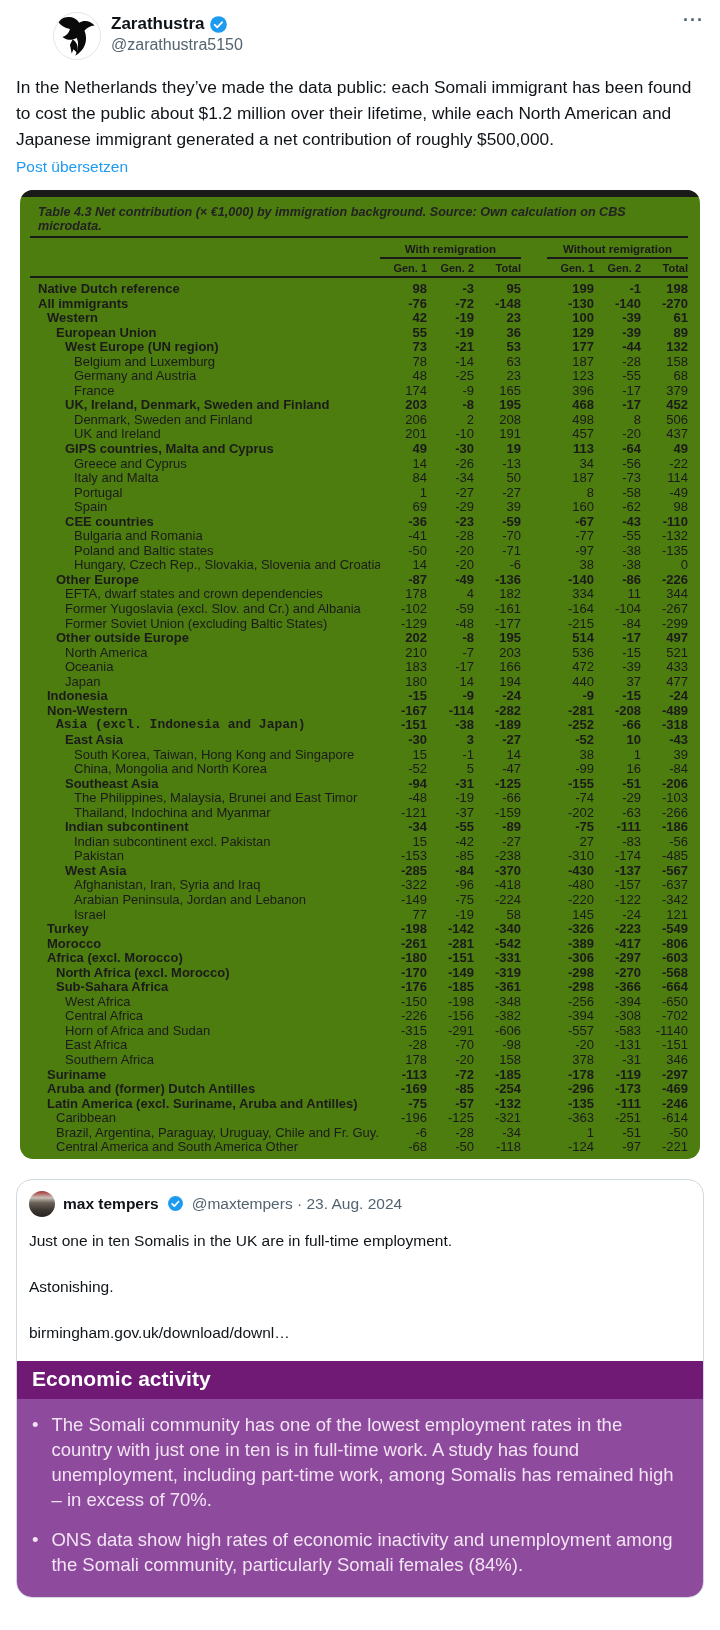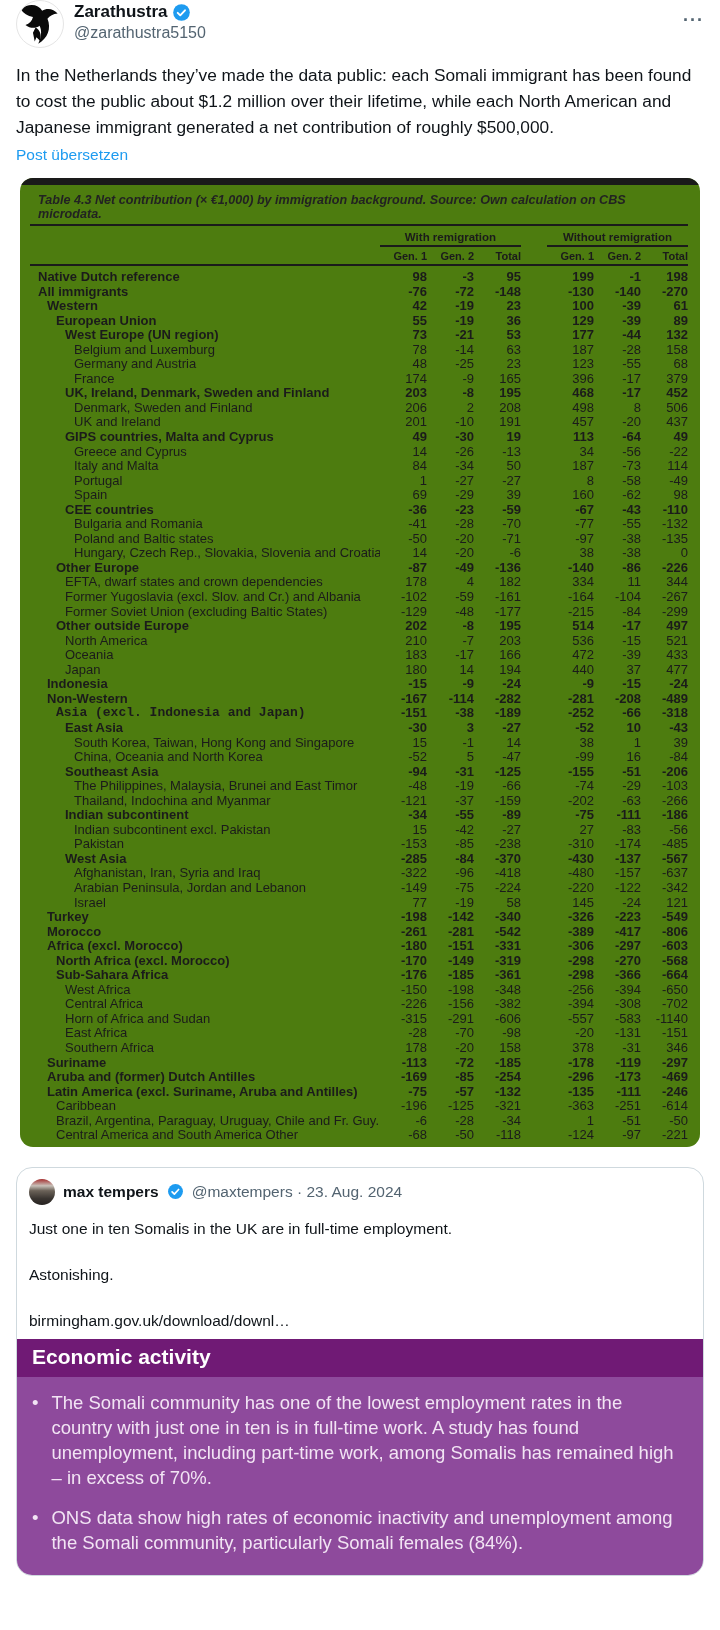--- a/index.html
+++ b/index.html
@@ -5,21 +5,21 @@
   * { box-sizing: border-box; margin: 0; padding: 0; }
   html,body { background:#ffffff; }
   body {
     width:720px; height:1630px; overflow:hidden;
     font-family:"Liberation Sans", sans-serif;
     color:#0f1419;
     position:relative;
   }
 
   
-  .tweet-header { display:flex; align-items:flex-start; padding:0 16px 0 16px; position:relative; }
+  .tweet-header { display:flex; align-items:flex-start; padding:12px 16px 0 16px; position:relative;margin-left:37px; }
   .avatar {
     width:48px; height:48px; border-radius:50%; overflow:hidden; flex:none;
     background:#ffffff; border:1px solid #e5e5e5; display:flex; align-items:center; justify-content:center;
   }
   .avatar svg { width:44px; height:44px; }
   .name-block { margin-left:10px; padding-top:2px; }
   .name-line { display:flex; align-items:center; gap:4px; }
   .display-name { font-weight:bold; font-size:17px; color:#0f1419; }
   .badge { width:19px; height:19px; flex:none; }
   .handle { font-size:16px; color:#536471; margin-top:2px; }
@@ -64,21 +64,21 @@
   .quote-header { display:flex; align-items:center; gap:8px; padding:11px 12px 4px 12px; }
   .quote-avatar {
     width:26px; height:26px; border-radius:50%; flex:none; overflow:hidden;
     background:linear-gradient(180deg,#a53030 0%,#c8c0b8 26%,#6b6258 45%,#3a3531 75%,#262220 100%);
   }
   .quote-name { font-weight:bold; font-size:15.5px; color:#0f1419; }
   .quote-badge { width:17px; height:17px; flex:none; }
   .quote-meta { font-size:15.5px; color:#536471; }
   .quote-text p { margin:0 12px 25px 12px; font-size:15.5px; line-height:21px; color:#0f1419; }
   .quote-text p:first-child { margin-top:9px; }
-  .quote-text p.link-line { margin-bottom:8px; }
+  .quote-text p.link-line { margin-bottom:18px; }
 
   
   .media { width:100%; }
   .media-head { background:#701a75; color:#ffffff; font-weight:bold; font-size:21px; padding:6px 0 8px 15px; }
   .media-body { background:#8e4a9c; padding:13px 26px 20px 15px; }
   .media-body ul { list-style:none; }
   .media-body li { display:flex; gap:13px; color:#f2e4f4; font-size:18.5px; line-height:25px; margin-bottom:15px; }
   .media-body li:last-child { margin-bottom:0; }
   .bullet-dot { flex:none; }
 </style>
@@ -421,21 +421,21 @@
         <div class="trow">
           <div class="tlabel" style="padding-left: 44px;">South Korea, Taiwan, Hong Kong and Singapore</div>
           <div class="tcell">15</div>
           <div class="tcell">-1</div>
           <div class="tcell">14</div>
           <div class="tcell gap">38</div>
           <div class="tcell">1</div>
           <div class="tcell">39</div>
         </div>
         <div class="trow">
-          <div class="tlabel" style="padding-left: 44px;">China, Oceania and North Korea</div>
+          <div class="tlabel" style="padding-left: 44px;">China, Mongolia and North Korea</div>
           <div class="tcell">-52</div>
           <div class="tcell">5</div>
           <div class="tcell">-47</div>
           <div class="tcell gap">-99</div>
           <div class="tcell">16</div>
           <div class="tcell">-84</div>
         </div>
         <div class="trow b">
           <div class="tlabel" style="padding-left: 35px;">Southeast Asia</div>
           <div class="tcell">-94</div>

